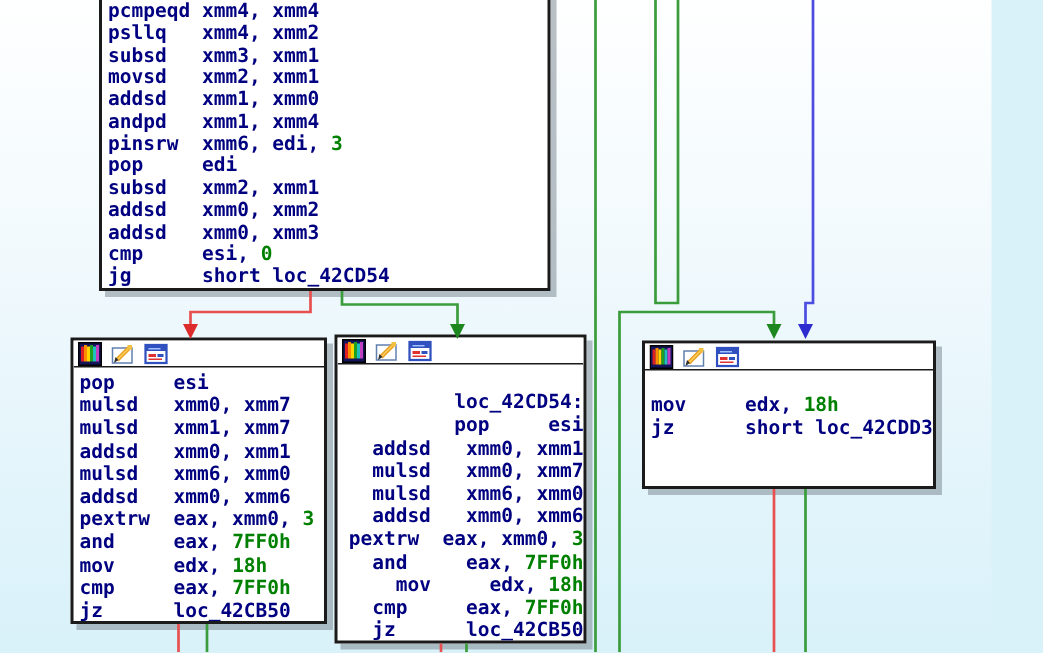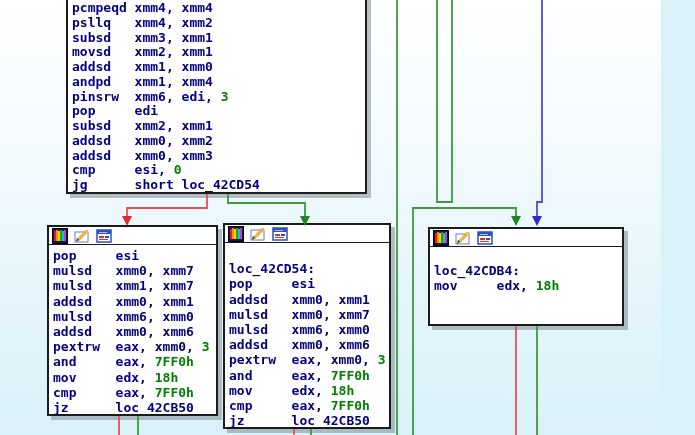--- a/index.html
+++ b/index.html
@@ -21,21 +21,21 @@
     height:17px; background:#ffffff; border-bottom:1px solid var(--block_border);
     display:flex; align-items:center; padding-left:3px; gap:6px;
   }
   .tbicon{width:16px; height:16px; display:inline-block; cursor:pointer;}
   .code{
     color:var(--text_code); font-weight:bold; font-size:13px; white-space:pre;
     padding:2px 0 0 4px;
   }
   .block-top .code{padding-top:15px; line-height:14.75px;}
   .block-left .code{padding-top:3px; line-height:15.2px;}
-  .block-middle .code{padding-top:3px; line-height:15.2px;}
+  .block-middle .code{padding-top:3px; line-height:15.2px;text-align:right;}
   .block-right .code{padding-top:2px; line-height:14.8px;}
   .line{white-space:pre;}
   .imm{color:var(--text_imm);}
 </style>
 </head>
 <body>
 
 <div class="canvas">
 
   <svg class="edges" width="695" height="435" viewBox="0 0 695 435">
@@ -168,16 +168,16 @@
     <svg width="16" height="16" viewBox="0 0 16 16">
       <rect x="1" y="2" width="14" height="12" fill="#ffffff" stroke="#3050c0" stroke-width="1.5"></rect>
       <rect x="1" y="2" width="14" height="4" fill="#3050c0"></rect>
       <rect x="3" y="4" width="8" height="1" fill="#a0c0ff"></rect>
       <rect x="3" y="8" width="5" height="2" fill="#e03030"></rect>
       <rect x="9" y="8" width="4" height="2" fill="#3050c0"></rect>
       <rect x="3" y="11" width="9" height="1" fill="#e03030"></rect>
     </svg>
   </span>
 </div>
-    <div class="code"><div class="line">&nbsp;</div><div class="line"><span class="code-n">loc_42CDB4:</span></div><div class="line"><span class="code-n">mov     edx, </span><span class="imm">18h</span></div></div>
+    <div class="code"><div class="line">&nbsp;</div><div class="line"><span class="code-n">mov     edx, </span><span class="imm">18h</span></div><div class="line"><span class="code-n">jz      short loc_42CDD3</span></div></div>
   </div>
 
 </div>
 
 </body></html>

